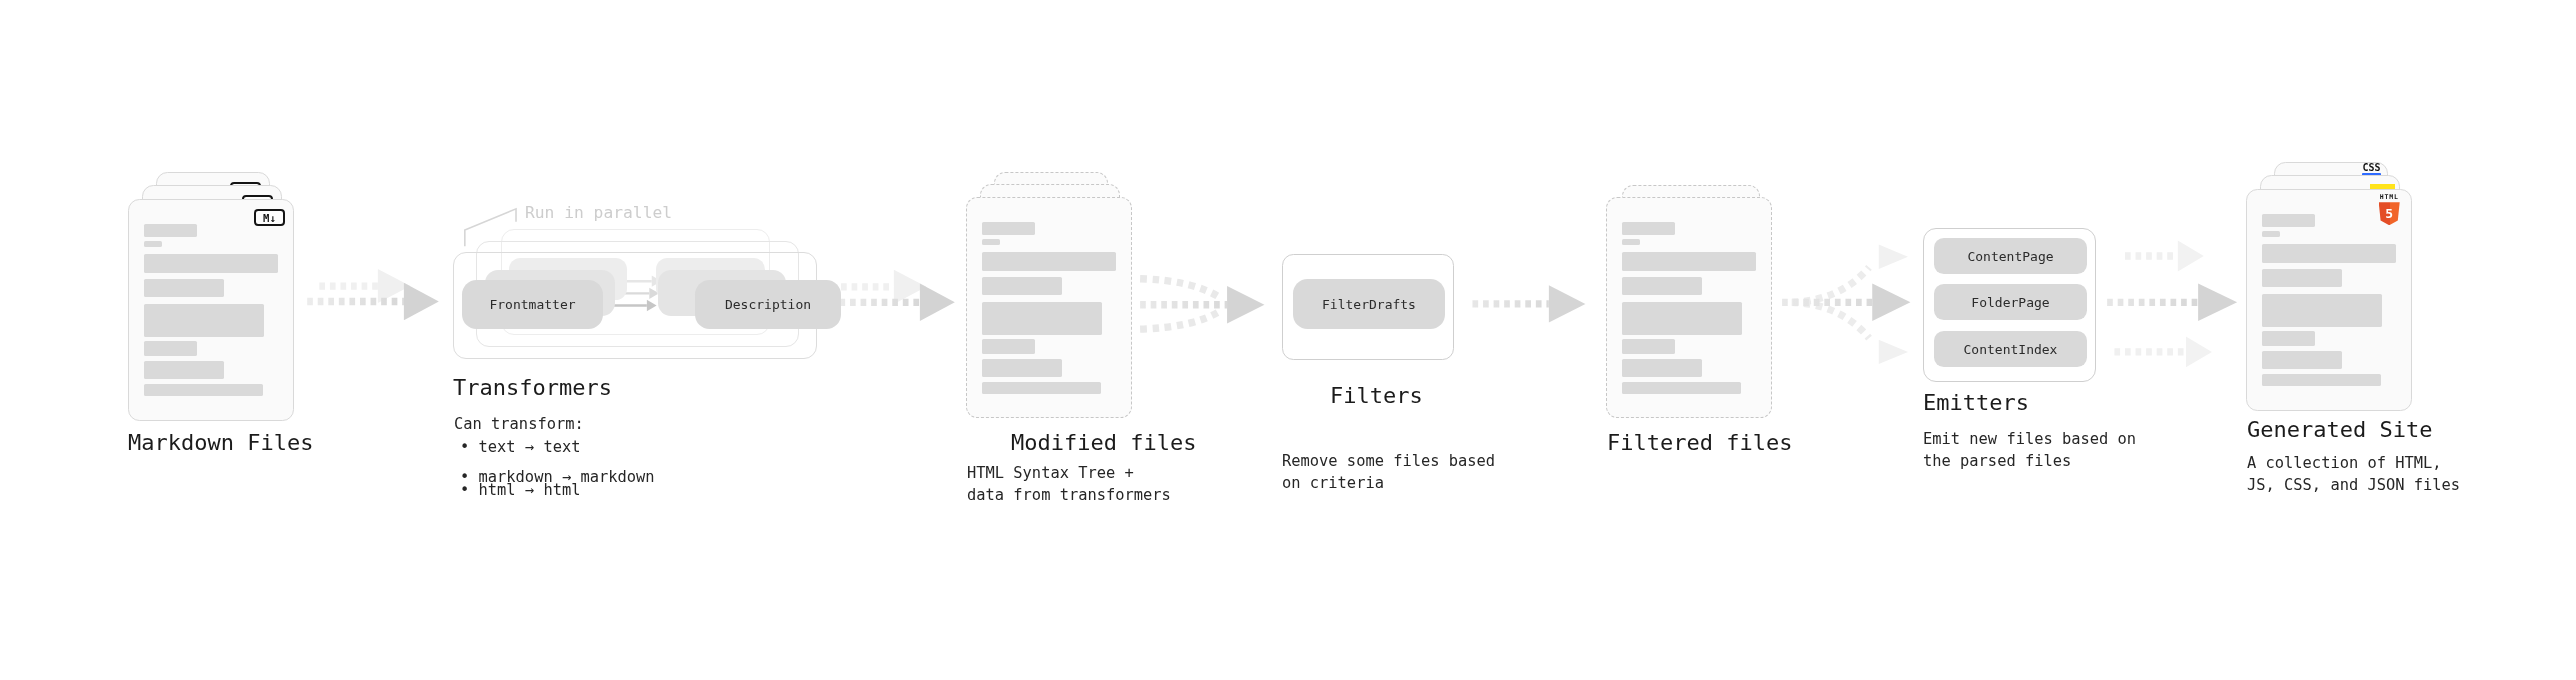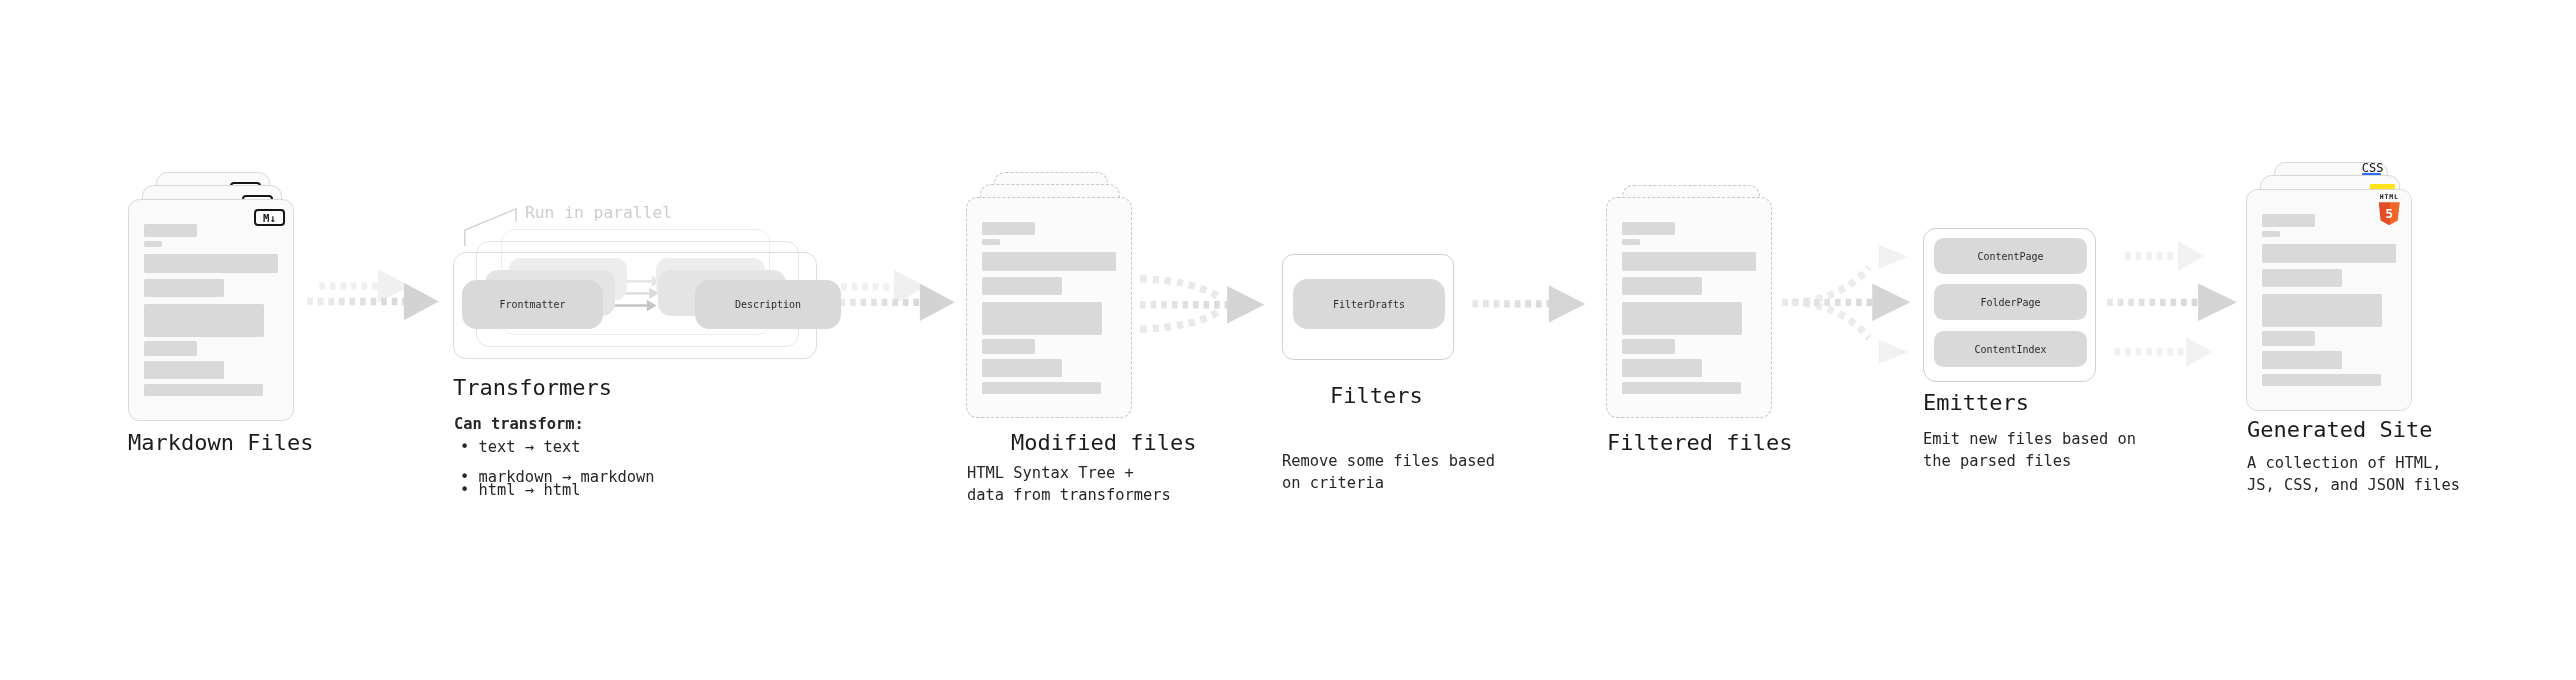--- a/index.html
+++ b/index.html
@@ -16,29 +16,29 @@
             font-size:10.6px;font-weight:bold;color:#141414;box-sizing:border-box;}
   
   .html5-badge{position:absolute;top:4.1px;right:7.3px;width:29px;text-align:center;}
   .html5-word{font-size:6.5px;font-weight:bold;letter-spacing:0.8px;color:#141414;line-height:6.5px;}
   .html5-shield{width:21px;height:23px;margin:1.6px auto 0;
                 background:linear-gradient(90deg,#e44d26 50%,#f16529 50%);
                 clip-path:polygon(0 0,100% 0,91% 80%,50% 100%,9% 80%);
                 display:flex;align-items:center;justify-content:center;
                 font-size:13px;font-weight:bold;color:#ffffff;}
   .css-badge{position:absolute;top:2.4px;right:5.7px;width:19.5px;text-align:center;}
-  .css-word{font-size:12px;font-weight:normal;color:#141414;line-height:6.5px;}
+  .css-word{font-size:10px;font-weight:bold;color:#141414;line-height:6.5px;}
   .css-bar{height:3.3px;background:#2e6bff;margin-top:0.8px;border-radius:0.8px;}
   .js-badge{position:absolute;top:8.1px;right:4.1px;width:25px;height:10.6px;background:#ffe31a;}
   
   .obox{position:absolute;border:1.6px solid #cfcfcf;border-radius:13px;background:transparent;
         box-sizing:border-box;}
   .obox.solidbg{background:#ffffff;}
   .pill{position:absolute;background:#d9d9d9;border-radius:14.6px;display:flex;align-items:center;
-        justify-content:center;font-size:10px;color:#2b2b2b;box-sizing:border-box;white-space:pre;}
+        justify-content:center;font-size:13px;color:#2b2b2b;box-sizing:border-box;white-space:pre;}
   .pill.ghost1{background:#e4e4e4;border-radius:13px;}
   .pill.ghost2{background:#ededed;border-radius:11.4px;}
   .pill.small{border-radius:9.8px;}
   
   .h{position:absolute;font-size:22px;line-height:24.4px;color:#1b1b1b;white-space:pre;}
   .t{position:absolute;font-size:15.4px;line-height:22px;color:#262626;white-space:pre;}
   .note{position:absolute;font-size:16.3px;color:#cdcdcd;white-space:pre;}
   svg{position:absolute;left:0;top:0;}
 </style>
 </head>
@@ -158,21 +158,21 @@
     <div class="obox" style="left:501px;top:229px;width:269px;height:106px;border-color:#ededed;"></div>
     <div class="obox" style="left:476px;top:241px;width:323px;height:106px;border-color:#e5e5e5;"></div>
     <div class="obox" style="left:453px;top:252px;width:364px;height:107px;border-color:#dcdcdc;"></div>
     <div class="pill ghost2" style="left:509px;top:258px;width:118px;height:42px;"></div>
     <div class="pill ghost2" style="left:656px;top:258px;width:109px;height:42px;"></div>
     <div class="pill ghost1" style="left:485px;top:270px;width:130px;height:46px;"></div>
     <div class="pill ghost1" style="left:658px;top:270px;width:128px;height:46px;"></div>
     <div class="pill" style="left:462px;top:280px;width:141px;height:49px;">Frontmatter</div>
     <div class="pill" style="left:695px;top:280px;width:146px;height:49px;">Description</div>
     <div class="h" style="left:453px;top:376px;">Transformers</div>
-    <div class="t" style="left:454px;top:413px;font-weight:bold;">Can transform:</div>
+    <div class="t" style="left:454px;top:413px;">Can transform:</div>
     <div class="t" style="left:460px;top:436px;">• text → text</div>
     <div class="t" style="left:460px;top:458px;margin-top:8px;">• markdown → markdown</div>
     <div class="t" style="left:460px;top:479px;">• html → html</div>
   </div>
 
   <div>
     <div class="doc dashed" style="left:994px;top:172px;width:114px;"></div>
     <div class="doc dashed" style="left:980px;top:184px;width:140px;"></div>
     <div class="doc dashed" style="left:966px;top:197px;width:166px;height:221px;">
       <div class="bar" style="top:23.6px;width:53px;height:13px;"></div>

